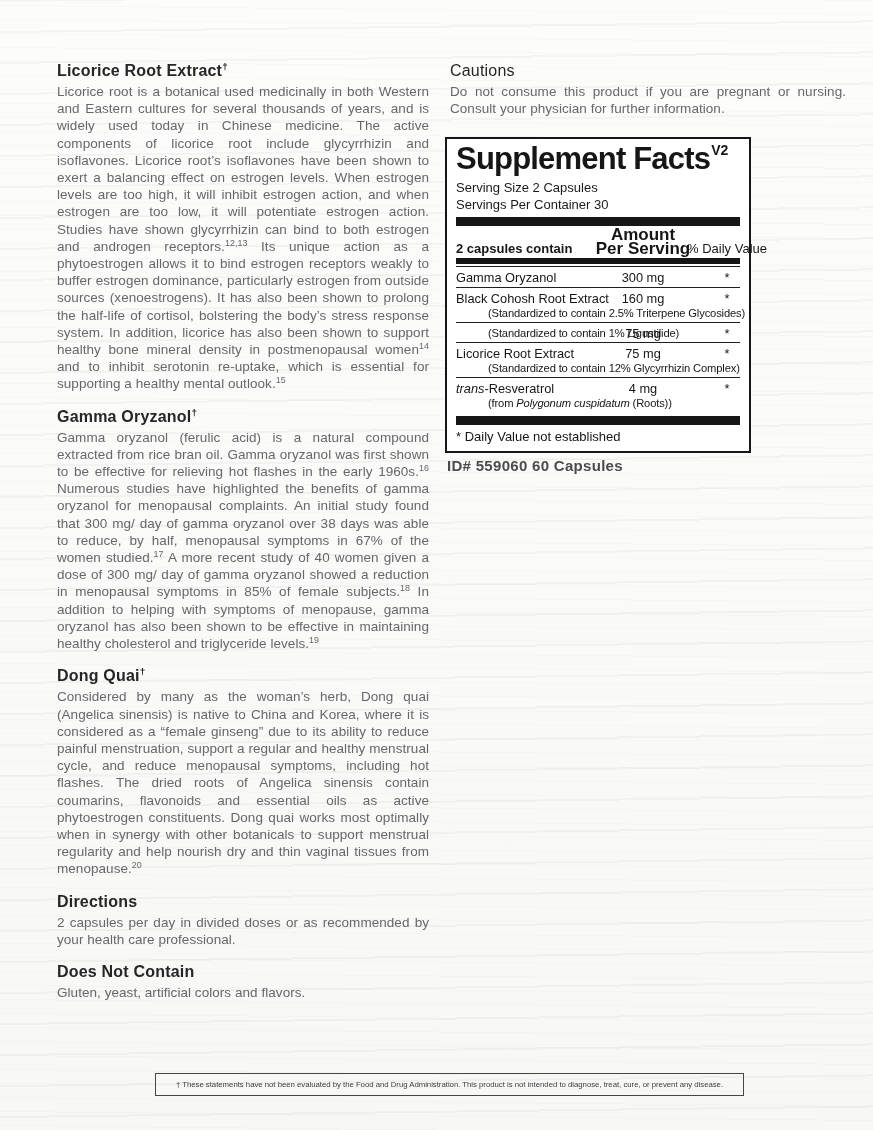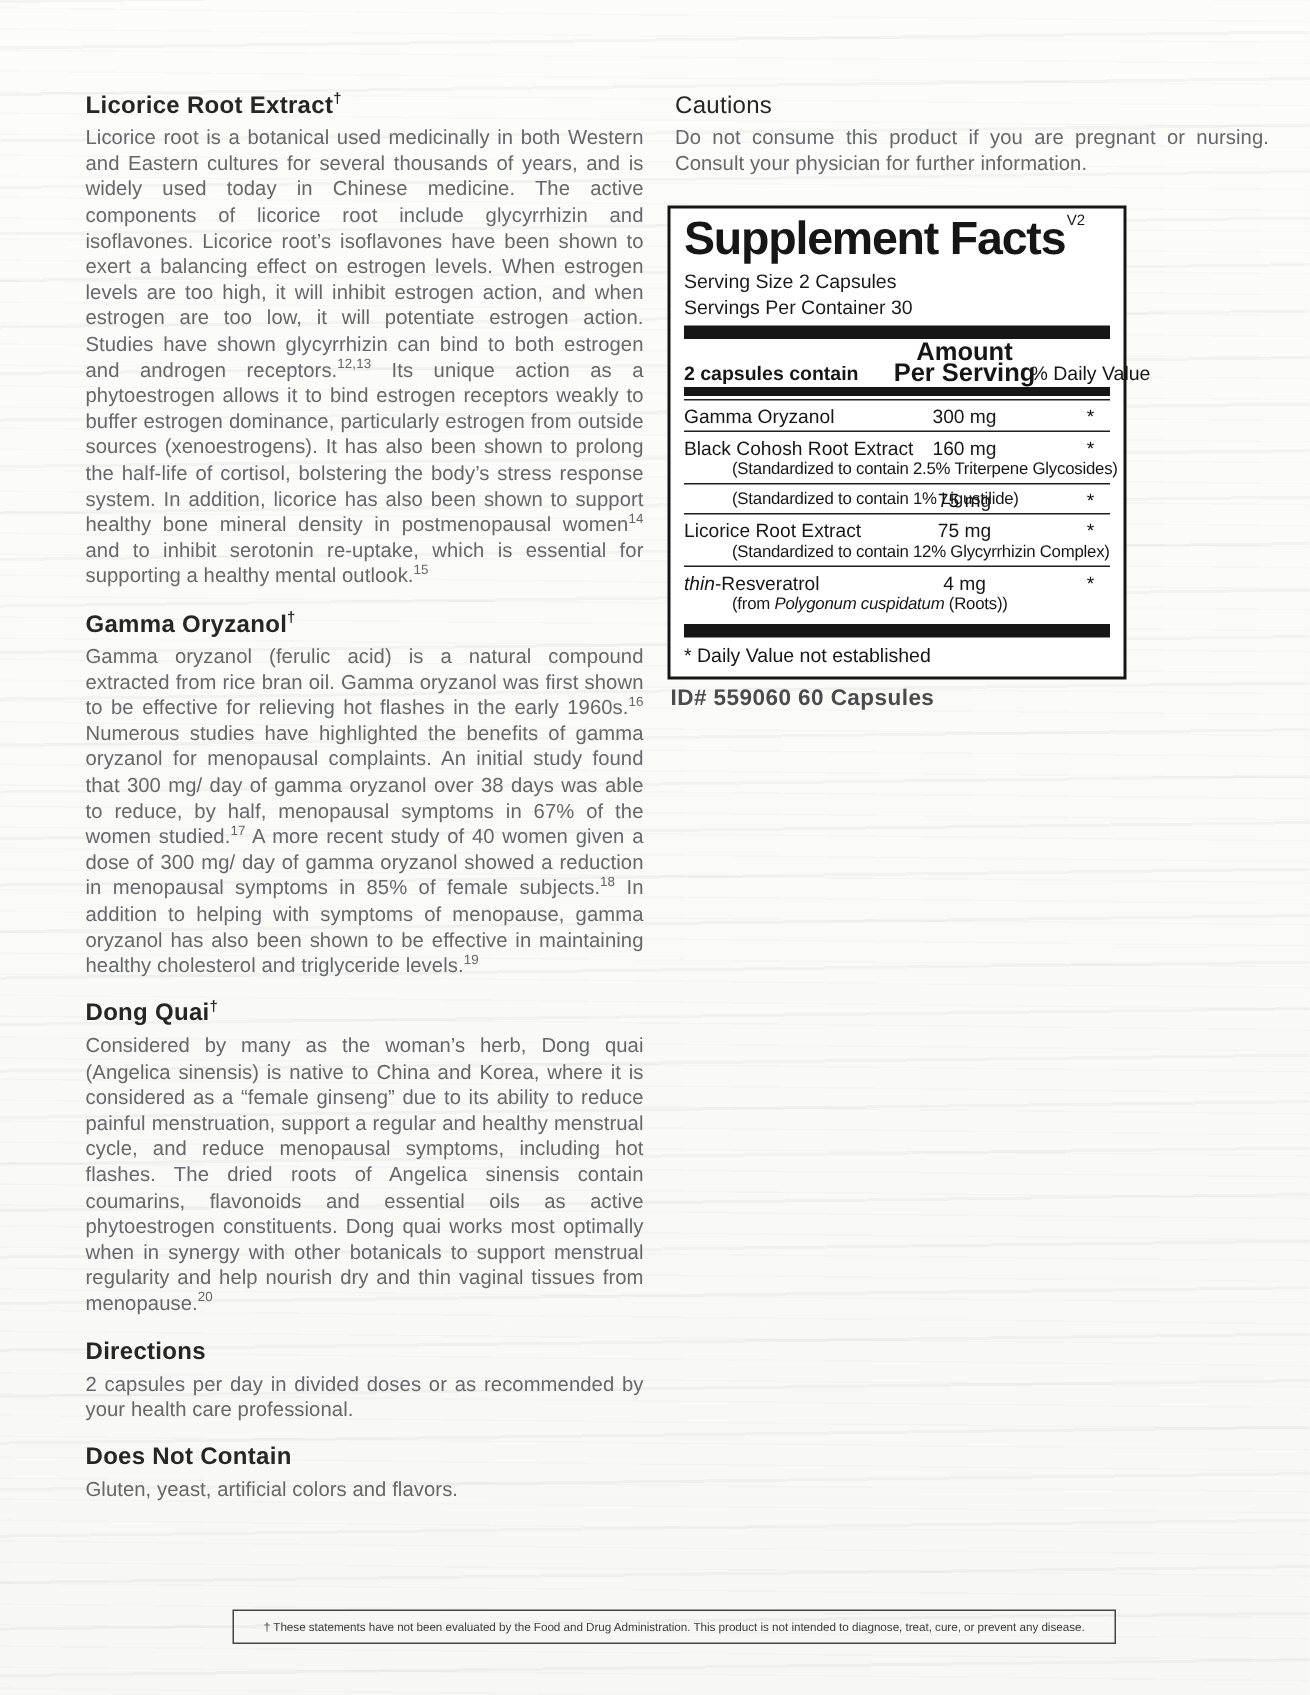--- a/index.html
+++ b/index.html
@@ -40,21 +40,21 @@
   .facts{
     position:absolute;left:445px;top:137px;width:306px;
     box-sizing:border-box;border:2px solid #161616;background:#ffffff;
     padding:4px 9px 6px 9px;color:#161616;
   }
   .facts-title{
     font-size:31px;font-weight:bold;letter-spacing:-0.8px;line-height:1.05;
     white-space:nowrap;margin-bottom:3px;
   }
   .facts-title .v2{
-    font-size:10px;font-weight:normal;letter-spacing:0;
+    font-size:14px;font-weight:bold;letter-spacing:0;
     vertical-align:top;position:relative;top:0px;left:1px;
   }
   .facts-serving{font-size:13px;line-height:17px;color:#1a1a1a;}
   .bar{background:#161616;}
   .bar-thick{height:9px;margin-top:4px;}
   .bar-med{height:6px;}
   .f-head{position:relative;height:30px;margin-top:2px;}
   .fh-left{position:absolute;left:0;bottom:2px;font-size:13px;font-weight:bold;text-align:center;}
   .fh-mid{position:absolute;left:139px;bottom:2px;width:96px;text-align:center;font-size:17px;font-weight:bold;line-height:14px;}
   .fh-right{position:absolute;left:223px;bottom:2px;width:96px;text-align:center;font-size:13px;font-weight:normal;line-height:14px;}
@@ -153,21 +153,21 @@
         <div class="f-dv">*</div>
         <div class="f-sub"><span>(Standardized to contain 1% Ligustilide)</span></div>
       </div>
       <div class="f-row">
         <div class="f-name"><span>Licorice Root Extract</span></div>
         <div class="f-amt">75 mg</div>
         <div class="f-dv">*</div>
         <div class="f-sub"><span>(Standardized to contain 12% Glycyrrhizin Complex)</span></div>
       </div>
       <div class="f-row">
-        <div class="f-name"><i>thin</i><span>-Resveratrol</span></div>
+        <div class="f-name"><i>trans</i><span>-Resveratrol</span></div>
         <div class="f-amt">4 mg</div>
         <div class="f-dv">*</div>
         <div class="f-sub"><span>(from </span><i>Polygonum cuspidatum</i><span> (Roots))</span></div>
       </div>
     </div>
 
     <div class="bar bar-thick"></div>
     <div class="f-dvnote">* Daily Value not established</div>
   </div>
 

